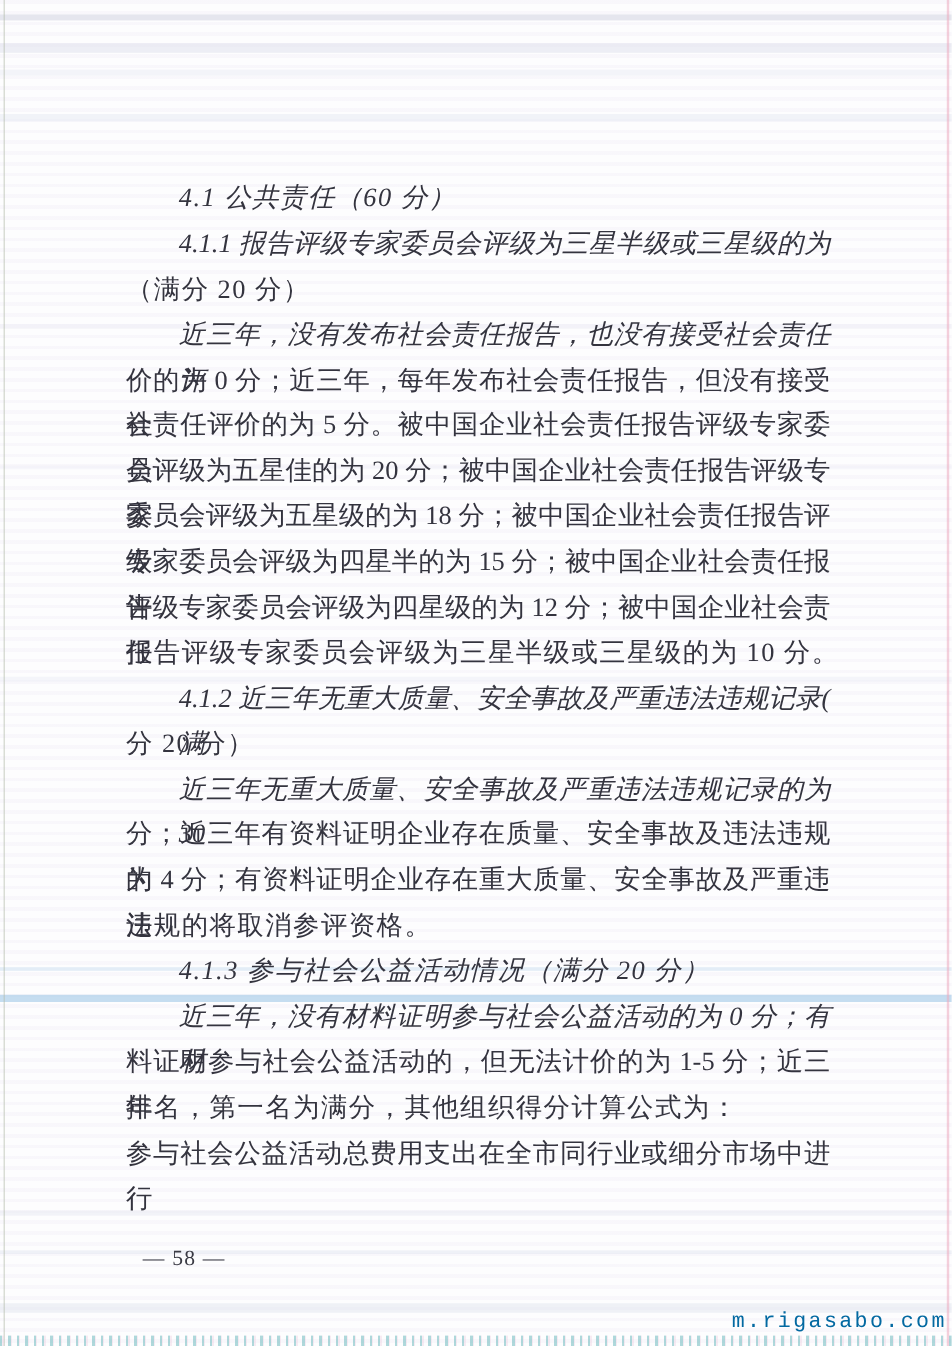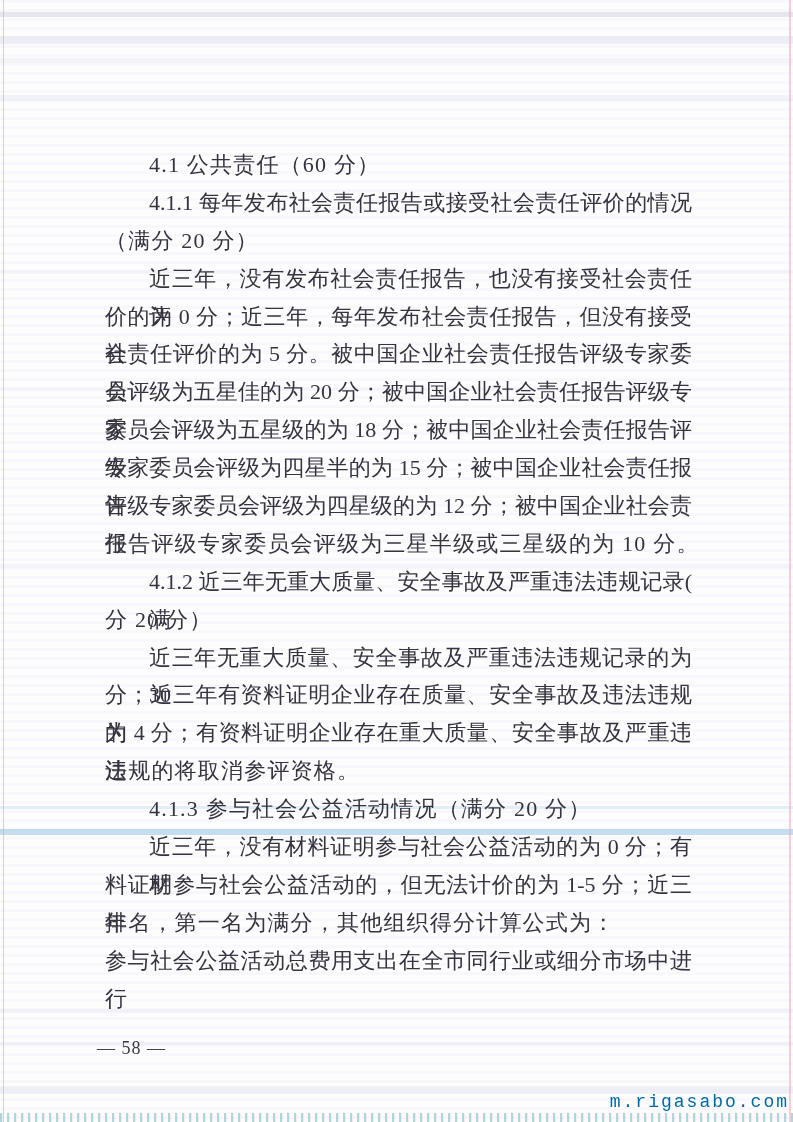--- a/index.html
+++ b/index.html
@@ -39,24 +39,24 @@
     font-size:22px;color:#34343f;
   }
   .line{
     height:37.9px;line-height:37.9px;white-space:nowrap;
     letter-spacing:1.2px;
   }
   .line.justify{
     white-space:normal;letter-spacing:normal;
     text-align:justify;text-align-last:justify;
   }
-  .line.indent{padding-left:44px;}
+  .line.indent{padding-left:44px;font-style:italic;}
   
   .page-number{
-    position:absolute;left:97px;top:1038px;
+    position:absolute;left:119px;top:1038px;
     font-size:18px;color:#3a3a44;letter-spacing:1px;
   }
   .watermark{
     position:absolute;right:4px;top:1092px;
     font-family:"Liberation Mono","DejaVu Sans Mono",monospace;
     font-size:18px;letter-spacing:2px;color:#0369a1;
   }
   
   .bottom-strip{
     position:absolute;left:0;bottom:0;width:100%;height:9px;
@@ -85,21 +85,21 @@
   <div class="streak s9"></div>
   <div class="streak s10"></div>
   <div class="streak s11"></div>
   <div class="streak s12"></div>
 
   <div class="edge-left"></div>
   <div class="edge-right"></div>
 
   <div class="text-block">
       <div class="line indent">4.1 公共责任（60 分）</div>
-      <div class="line indent justify">4.1.1 每年发布社会责任报告或接受社会责任评价的情况</div>
+      <div class="line indent justify">4.1.1 报告评级专家委员会评级为三星半级或三星级的为</div>
       <div class="line">（满分 20 分）</div>
       <div class="line indent justify">近三年，没有发布社会责任报告，也没有接受社会责任评</div>
       <div class="line justify">价的为 0 分；近三年，每年发布社会责任报告，但没有接受社</div>
       <div class="line justify">会责任评价的为 5 分。被中国企业社会责任报告评级专家委员</div>
       <div class="line justify">会评级为五星佳的为 20 分；被中国企业社会责任报告评级专家</div>
       <div class="line justify">委员会评级为五星级的为 18 分；被中国企业社会责任报告评级</div>
       <div class="line justify">专家委员会评级为四星半的为 15 分；被中国企业社会责任报告</div>
       <div class="line justify">评级专家委员会评级为四星级的为 12 分；被中国企业社会责任</div>
       <div class="line">报告评级专家委员会评级为三星半级或三星级的为 10 分。</div>
       <div class="line indent justify">4.1.2 近三年无重大质量、安全事故及严重违法违规记录( 满</div>

